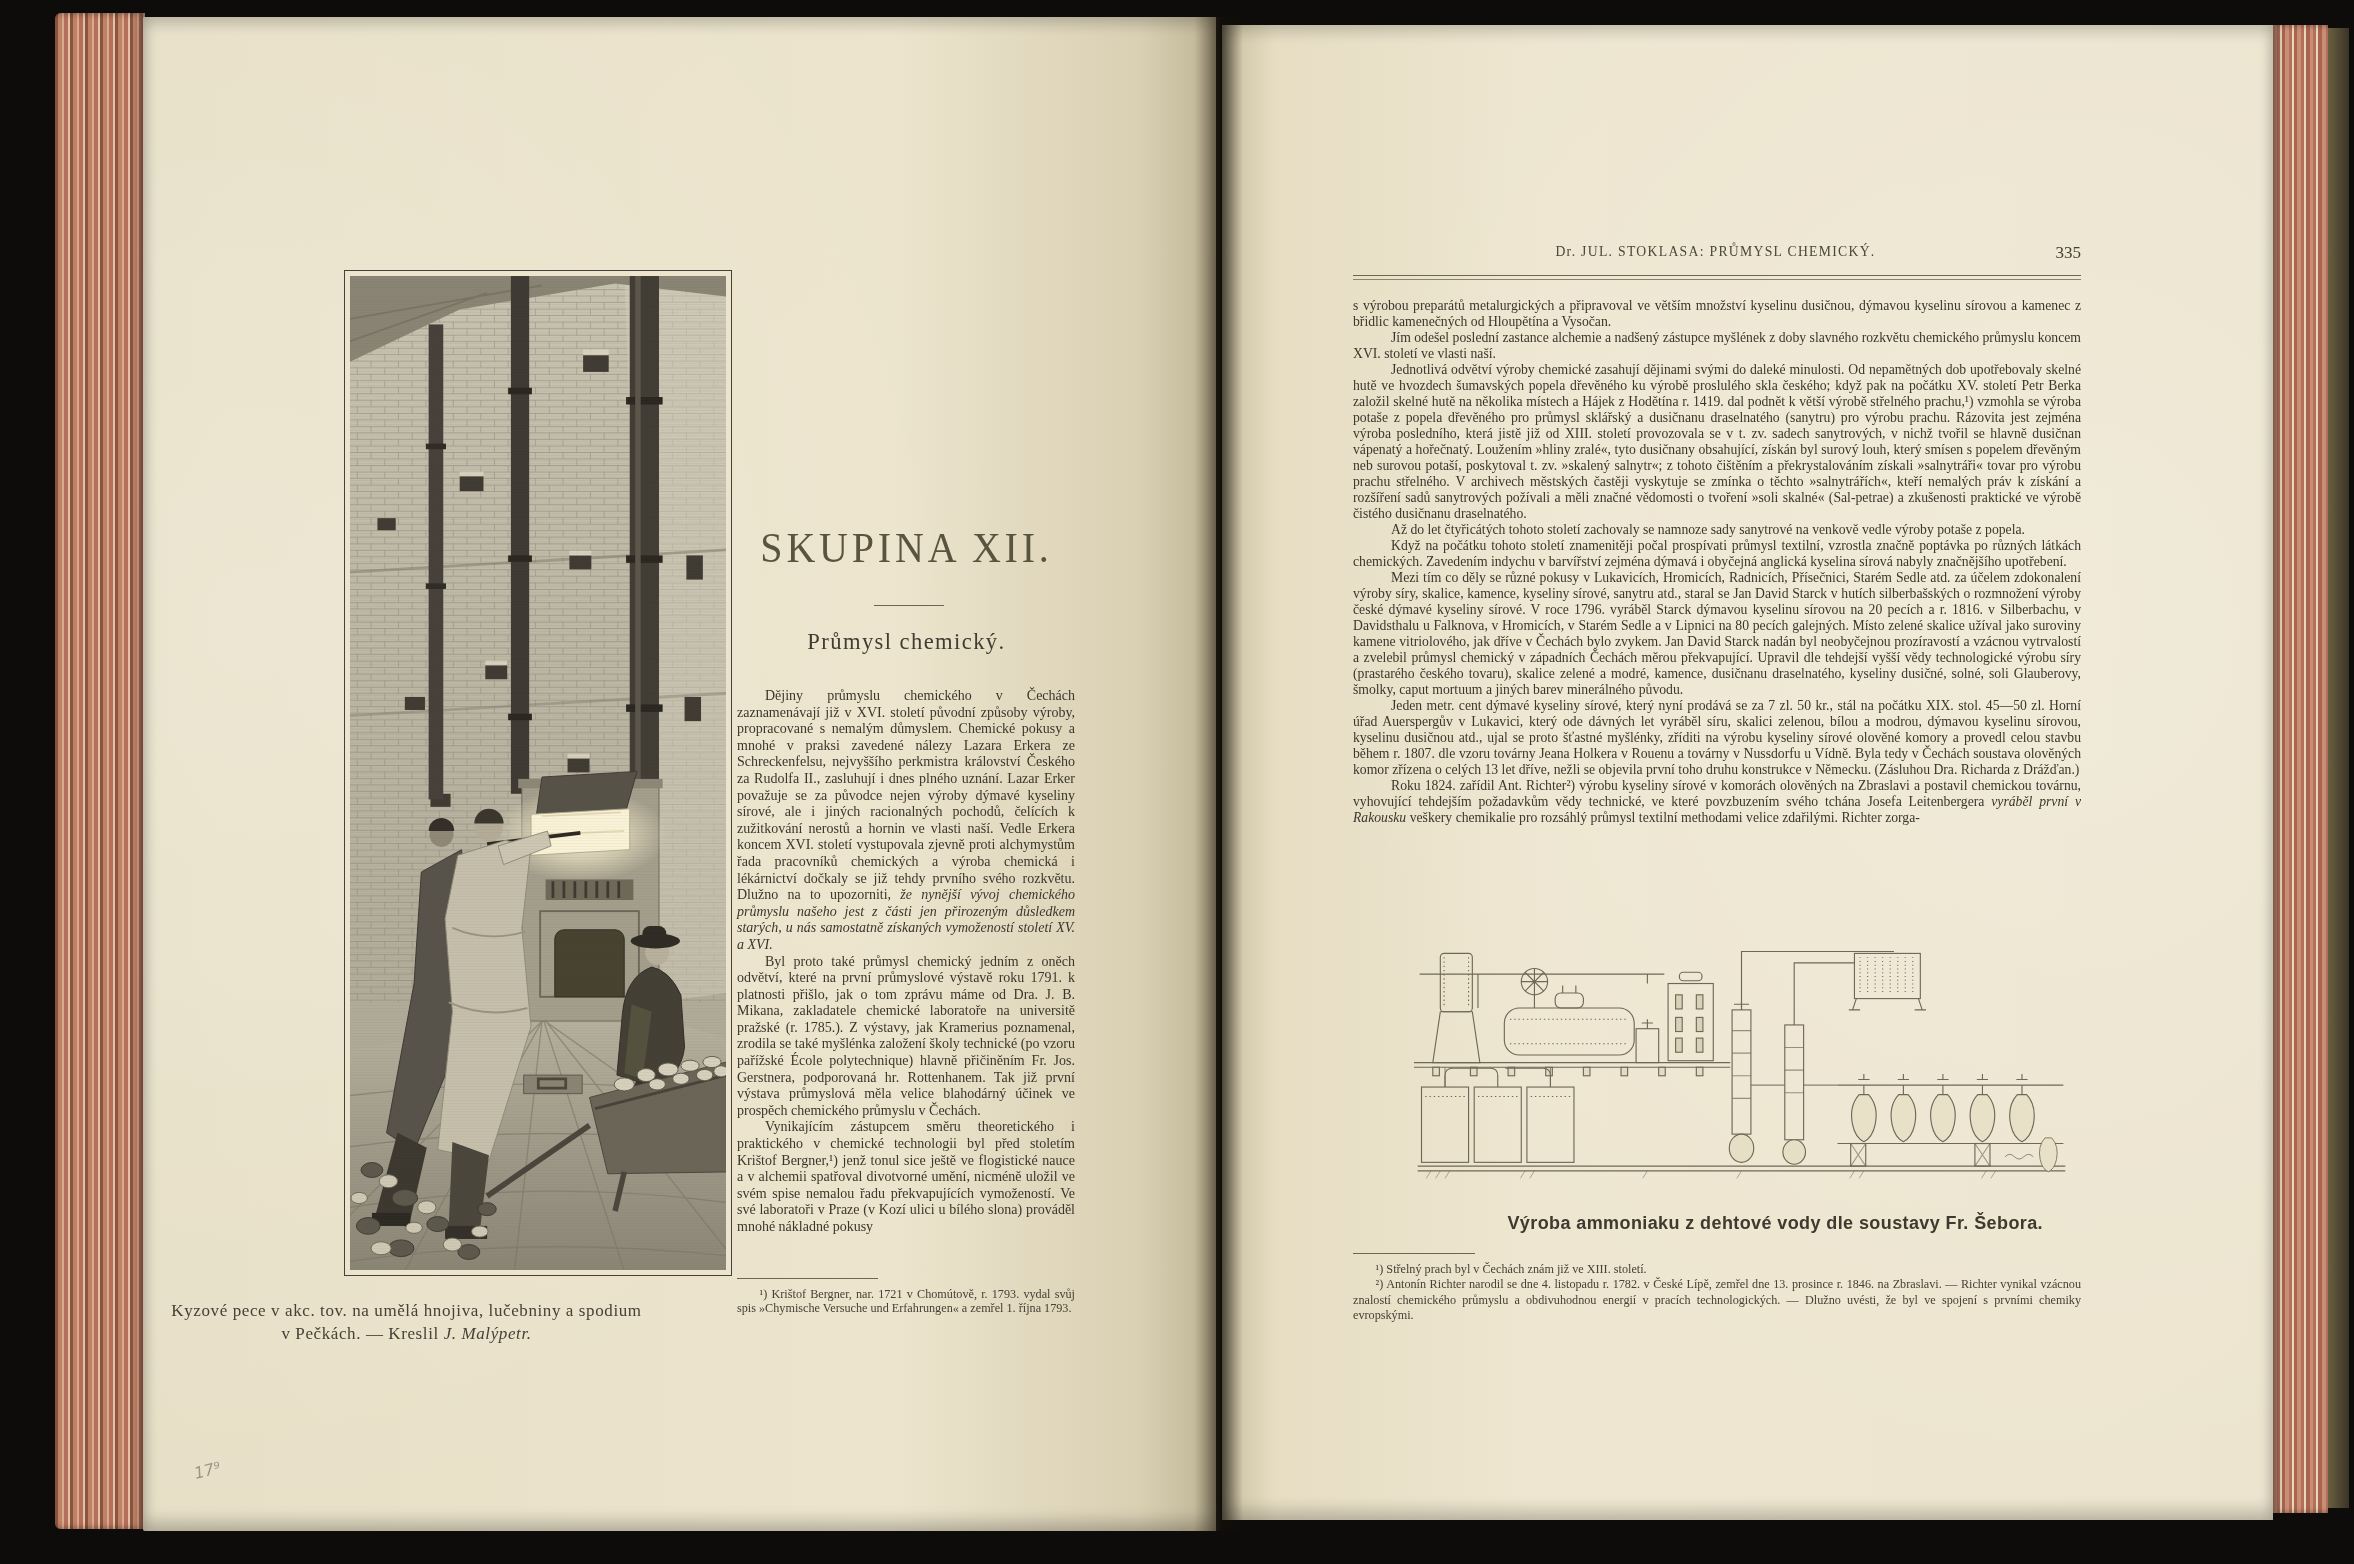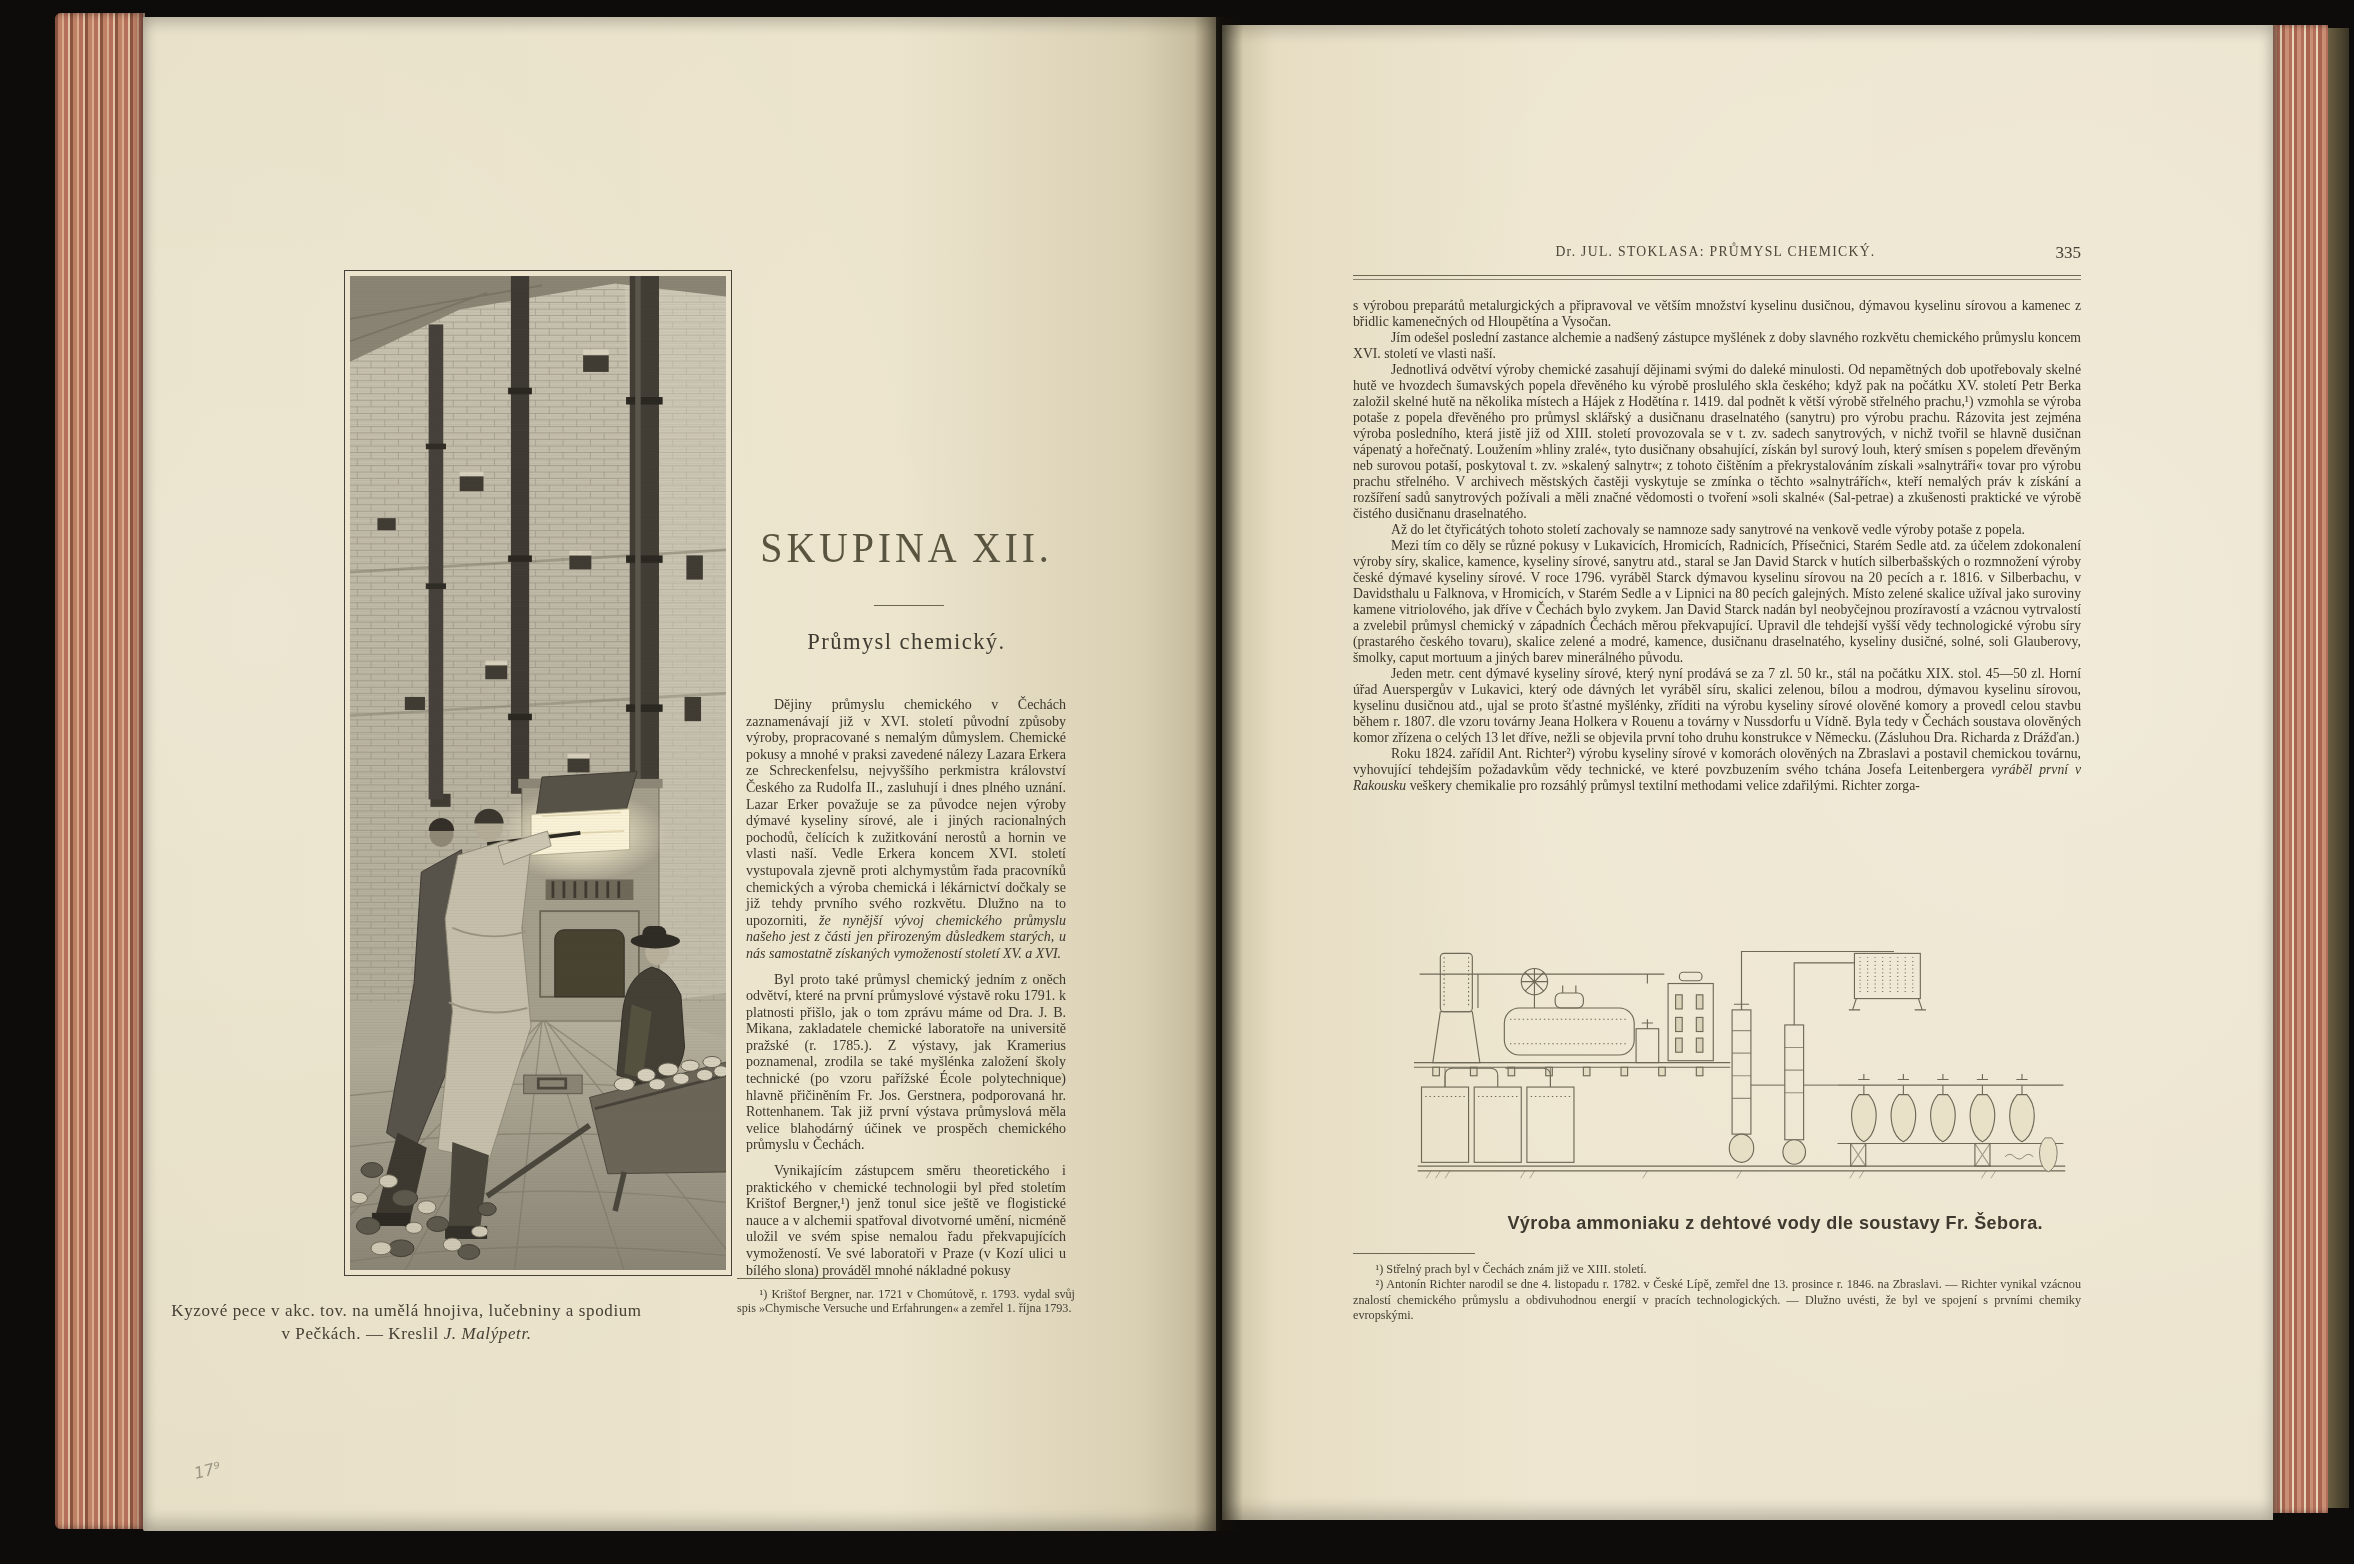--- a/index.html
+++ b/index.html
@@ -33,21 +33,21 @@
   .figure-frame svg{display:block;width:100%;height:100%;}
   .lcap{position:absolute;width:527px;left:273px;text-align:center;font-size:17px;letter-spacing:0.6px;color:#464136;}
   .lcap .it{font-style:italic;}
   .group-heading{position:absolute;left:737px;top:524px;width:339px;text-align:center;
     font-size:40px;letter-spacing:3.8px;color:#59543f;font-weight:400;transform:scaleY(1.08);}
   .heading-rule{position:absolute;left:874px;top:605px;width:70px;border-top:1.4px solid #6d6752;}
   .chapter-title{position:absolute;left:737px;top:629px;width:339px;text-align:center;
     font-size:22.6px;letter-spacing:1.4px;color:#413c31;}
   .lcol{position:absolute;left:737px;top:688px;width:338px;font-size:14px;line-height:16.6px;
     text-align:justify;color:#3b362c;}
-  .lcol p{margin:9px;text-indent:28px;}
+  .lcol p{margin:0;text-indent:28px;}
   .it{font-style:italic;}
   .fn-rule-left{position:absolute;left:737px;top:1278px;width:141px;border-top:0.9px solid #6d6752;}
   .lfoot{position:absolute;left:737px;top:1287px;width:338px;font-size:12.2px;line-height:14px;
     text-align:justify;color:#464136;text-indent:22.6px;}
   .pencil{position:absolute;left:194px;top:1461px;font-family:"DejaVu Sans",sans-serif;font-style:italic;
     font-size:16px;color:rgba(95,90,80,.55);transform:rotate(-14deg);}
   
   .runhead{position:absolute;left:1353px;top:243px;width:728px;height:22.6px;}
   .runtitle{position:absolute;left:141px;top:1.9px;width:443px;text-align:center;
     font-size:13.7px;letter-spacing:1.3px;color:#4b463a;}
@@ -270,20 +270,21 @@
       <div class="runtitle">Dr. JUL. STOKLASA: PRŮMYSL CHEMICKÝ.</div>
       <div class="pagenum">335</div>
     </div>
     <div class="head-rule" style="left:131px;top:250px;position:absolute;"></div>
 
     <div class="rcol" style="left:131px;top:273px;">
       <p class="noind">s výrobou preparátů metalurgických a připravoval ve větším množství kyselinu dusičnou, dýmavou kyselinu sírovou a kamenec z břidlic kamenečných od Hloupětína a Vysočan.</p>
       <p>Jím odešel poslední zastance alchemie a nadšený zástupce myšlének z doby slavného rozkvětu chemického průmyslu koncem XVI. století ve vlasti naší.</p>
       <p>Jednotlivá odvětví výroby chemické zasahují dějinami svými do daleké minulosti. Od nepamětných dob upotřebovaly skelné hutě ve hvozdech šumavských popela dřevěného ku výrobě proslulého skla českého; když pak na počátku XV. století Petr Berka založil skelné hutě na několika místech a Hájek z Hodětína r. 1419. dal podnět k větší výrobě střelného prachu,¹) vzmohla se výroba potaše z popela dřevěného pro průmysl sklářský a dusičnanu draselnatého (sanytru) pro výrobu prachu. Rázovita jest zejména výroba posledního, která jistě již od XIII. století provozovala se v t. zv. sadech sanytrových, v nichž tvořil se hlavně dusičnan vápenatý a hořečnatý. Loužením »hliny zralé«, tyto dusičnany obsahující, získán byl surový louh, který smísen s popelem dřevěným neb surovou potaší, poskytoval t. zv. »skalený salnytr«; z tohoto čištěním a překrystalováním získali »salnytráři« tovar pro výrobu prachu střelného. V archivech městských častěji vyskytuje se zmínka o těchto »salnytrářích«, kteří nemalých práv k získání a rozšíření sadů sanytrových požívali a měli značné vědomosti o tvoření »soli skalné« (Sal-petrae) a zkušenosti praktické ve výrobě čistého dusičnanu draselnatého.</p>
       <p>Až do let čtyřicátých tohoto století zachovaly se namnoze sady sanytrové na venkově vedle výroby potaše z popela.</p>
+      <p>Když na počátku tohoto století znamenitěji počal prospívati průmysl textilní, vzrostla značně poptávka po různých látkách chemických. Zavedením indychu v barvířství zejména dýmavá i obyčejná anglická kyselina sírová nabyly značnějšího upotřebení.</p>
       <p>Mezi tím co děly se různé pokusy v Lukavicích, Hromicích, Radnicích, Přísečnici, Starém Sedle atd. za účelem zdokonalení výroby síry, skalice, kamence, kyseliny sírové, sanytru atd., staral se Jan David Starck v hutích silberbašských o rozmnožení výroby české dýmavé kyseliny sírové. V roce 1796. vyráběl Starck dýmavou kyselinu sírovou na 20 pecích a r. 1816. v Silberbachu, v Davidsthalu u Falknova, v Hromicích, v Starém Sedle a v Lipnici na 80 pecích galejných. Místo zelené skalice užíval jako suroviny kamene vitriolového, jak dříve v Čechách bylo zvykem. Jan David Starck nadán byl neobyčejnou prozíravostí a vzácnou vytrvalostí a zvelebil průmysl chemický v západních Čechách měrou překvapující. Upravil dle tehdejší vyšší vědy technologické výrobu síry (prastarého českého tovaru), skalice zelené a modré, kamence, dusičnanu draselnatého, kyseliny dusičné, solné, soli Glauberovy, šmolky, caput mortuum a jiných barev minerálného původu.</p>
       <p>Jeden metr. cent dýmavé kyseliny sírové, který nyní prodává se za 7 zl. 50 kr., stál na počátku XIX. stol. 45—50 zl. Horní úřad Auerspergův v Lukavici, který ode dávných let vyráběl síru, skalici zelenou, bílou a modrou, dýmavou kyselinu sírovou, kyselinu dusičnou atd., ujal se proto šťastné myšlénky, zříditi na výrobu kyseliny sírové olověné komory a provedl celou stavbu během r. 1807. dle vzoru továrny Jeana Holkera v Rouenu a továrny v Nussdorfu u Vídně. Byla tedy v Čechách soustava olověných komor zřízena o celých 13 let dříve, nežli se objevila první toho druhu konstrukce v Německu. (Zásluhou Dra. Richarda z Drážďan.)</p>
       <p><span>Roku 1824. zařídil Ant. Richter²) výrobu kyseliny sírové v komorách olověných na Zbraslavi a postavil chemickou továrnu, vyhovující tehdejším požadavkům vědy technické, ve které povzbuzením svého tchána Josefa Leitenbergera </span><span class="it">vyráběl první v Rakousku</span><span> veškery chemikalie pro rozsáhlý průmysl textilní methodami velice zdařilými. Richter zorga-</span></p>
     </div>
 
     <div class="diagram" style="left:190px;top:919px;position:absolute;">
       <svg viewBox="0 0 700 272">
         <g stroke="#6e6857" fill="none" stroke-width="1.2">
 
           <path d="M6 236 H694 M6 241 H694"></path>

